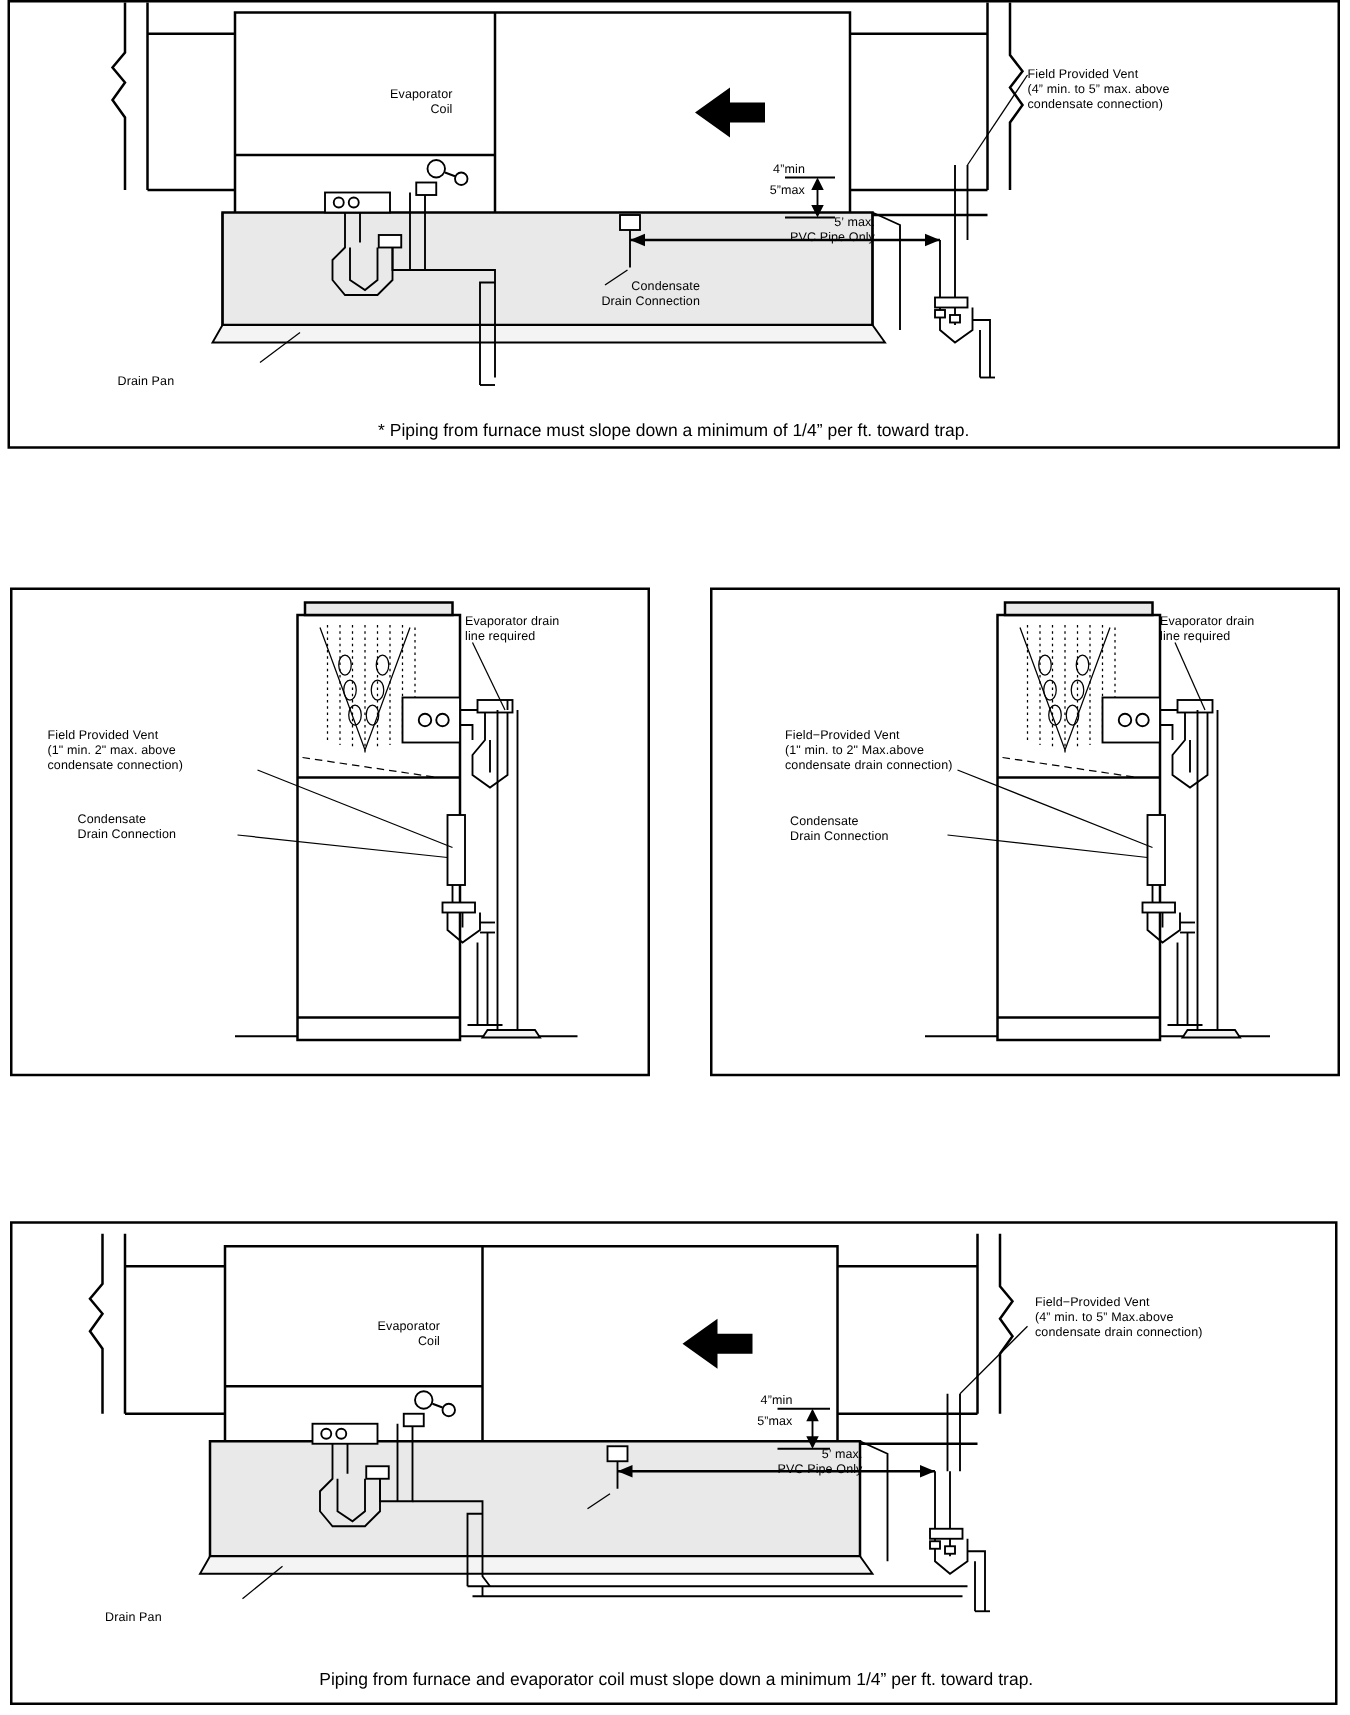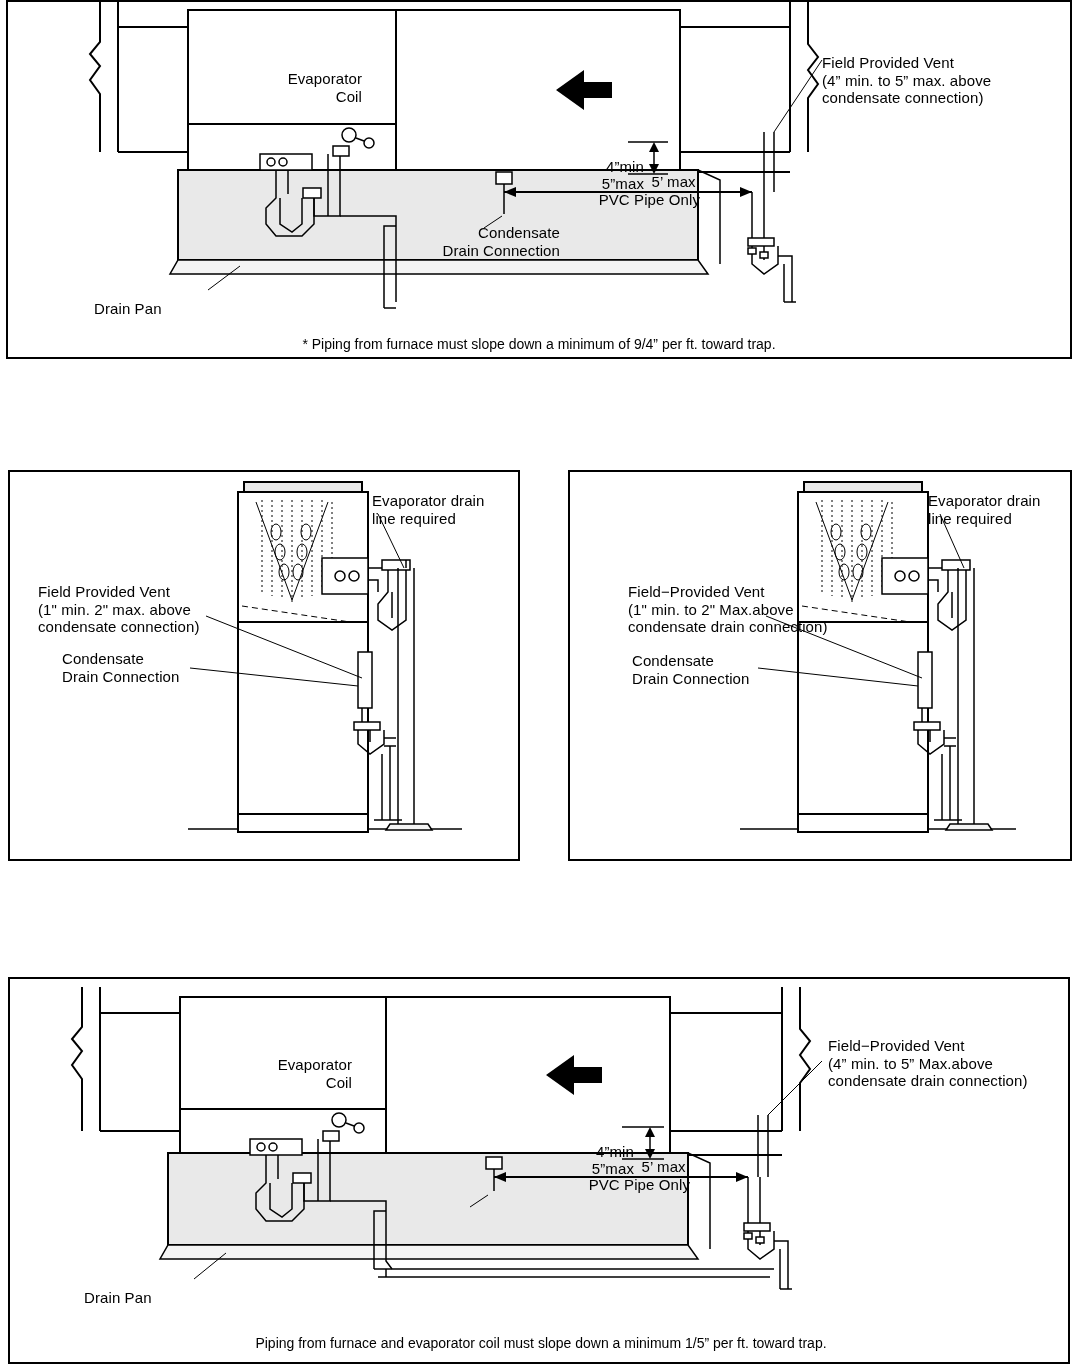--- a/index.html
+++ b/index.html
@@ -21,27 +21,27 @@
     background: #fff;
     box-sizing: border-box;
   }
   #panel-top     { left: 6px;   top: 0px;    width: 1066px; height: 359px; }
   #panel-mid-l   { left: 8px;   top: 470px;  width: 512px;  height: 391px; }
   #panel-mid-r   { left: 568px; top: 470px;  width: 504px;  height: 391px; }
   #panel-bottom  { left: 8px;   top: 977px;  width: 1062px; height: 387px; }
 
   .lbl {
     position: absolute;
-    font-size: 15px;
+    font-size: 10px;
     line-height: 1.18;
     white-space: pre;
     letter-spacing: 0.1px;
   }
   .lbl.c { text-align: right; }
-  .lbl.r { text-align: right; margin-top: 28px; }
+  .lbl.r { text-align: right; }
   .lbl.bold { font-weight: bold; }
   .caption {
     position: absolute;
     font-size: 14px;
     white-space: pre;
   }
   svg { position: absolute; left: 0; top: 0; overflow: visible; }
   .ln { stroke: #000; fill: none; }
   .w1 { stroke-width: 1; }
   .w15 { stroke-width: 1.5; }
@@ -163,21 +163,21 @@
   <div class="lbl" style="left:814px; top:52px; width:230px;">Field Provided Vent
 (4” min. to 5” max. above
 condensate connection)</div>
   <div class="lbl r" style="left:568px; top:128px; width:68px;">4”min</div>
   <div class="lbl r" style="left:568px; top:145px; width:68px;">5”max</div>
   <div class="lbl c" style="left:514px; top:171px; width:178px;">5’ max.
 PVC Pipe Only</div>
   <div class="lbl c" style="left:400px; top:222px; width:152px;">Condensate
 Drain Connection</div>
   <div class="lbl" style="left:86px; top:298px; width:120px;">Drain Pan</div>
-  <div class="caption" style="left:0px; top:334px; width:1062px; text-align:center;">* Piping from furnace must slope down a minimum of 9/4” per ft. toward trap.</div>
+  <div class="caption" style="left:0px; top:334px; width:1062px; text-align:center;">* Piping from furnace must slope down a minimum of 1/4” per ft. toward trap.</div>
 </div>
 
 <div class="panel" id="panel-mid-l">
   <svg width="508" height="387">
 
     <path class="ln w15" d="M178 357 L452 357"></path>
 
     <g class="ln w2">
       <rect x="228" y="20" width="130" height="340" class="white"></rect>
       <rect x="234" y="10" width="118" height="10" class="gray"></rect>
@@ -428,14 +428,14 @@
   <div class="lbl c" style="left:214px; top:77px; width:128px;">Evaporator
 Coil</div>
   <div class="lbl" style="left:818px; top:58px; width:234px;">Field−Provided Vent
 (4” min. to 5” Max.above
 condensate drain connection)</div>
   <div class="lbl r" style="left:556px; top:136px; width:68px;">4”min</div>
   <div class="lbl r" style="left:556px; top:153px; width:68px;">5”max</div>
   <div class="lbl c" style="left:502px; top:179px; width:178px;">5’ max.
 PVC Pipe Only</div>
   <div class="lbl" style="left:74px; top:310px; width:120px;">Drain Pan</div>
-  <div class="caption" style="left:0px; top:356px; width:1062px; text-align:center;">Piping from furnace and evaporator coil must slope down a minimum 1/5” per ft. toward trap.</div>
+  <div class="caption" style="left:0px; top:356px; width:1062px; text-align:center;">Piping from furnace and evaporator coil must slope down a minimum 1/4” per ft. toward trap.</div>
 </div>
 
 </body></html>

